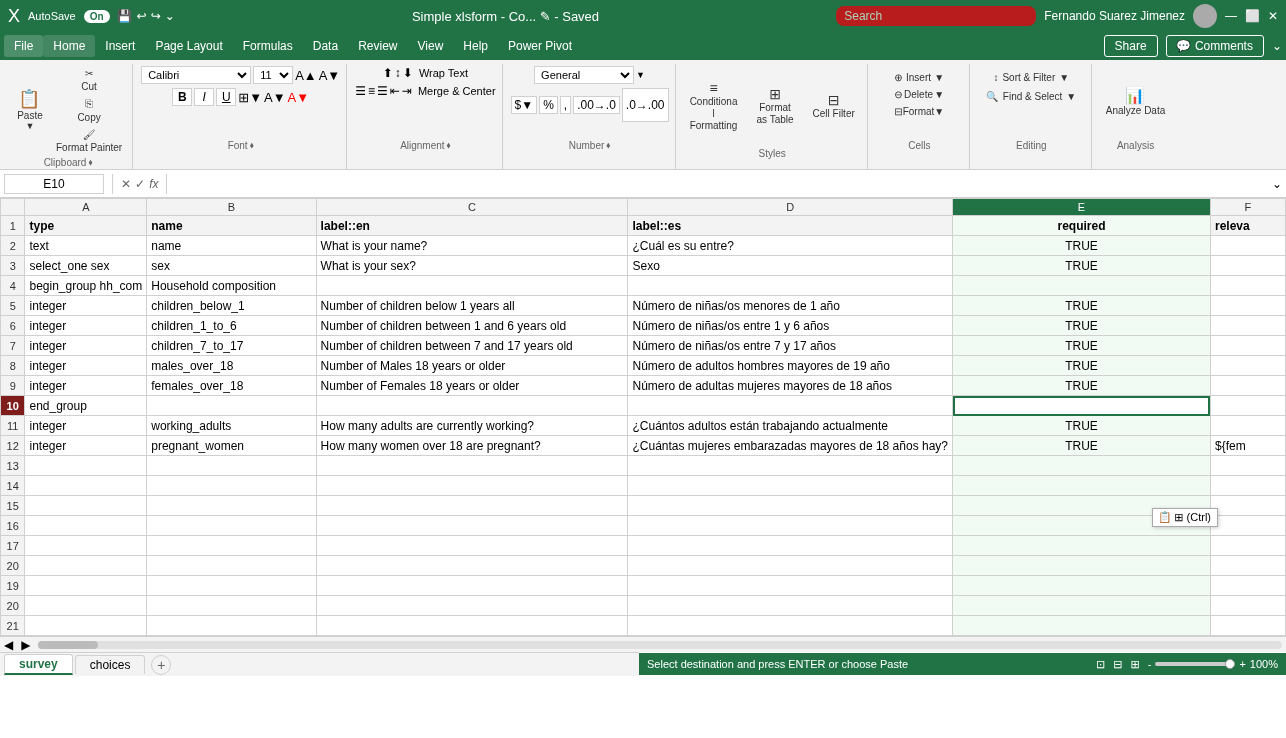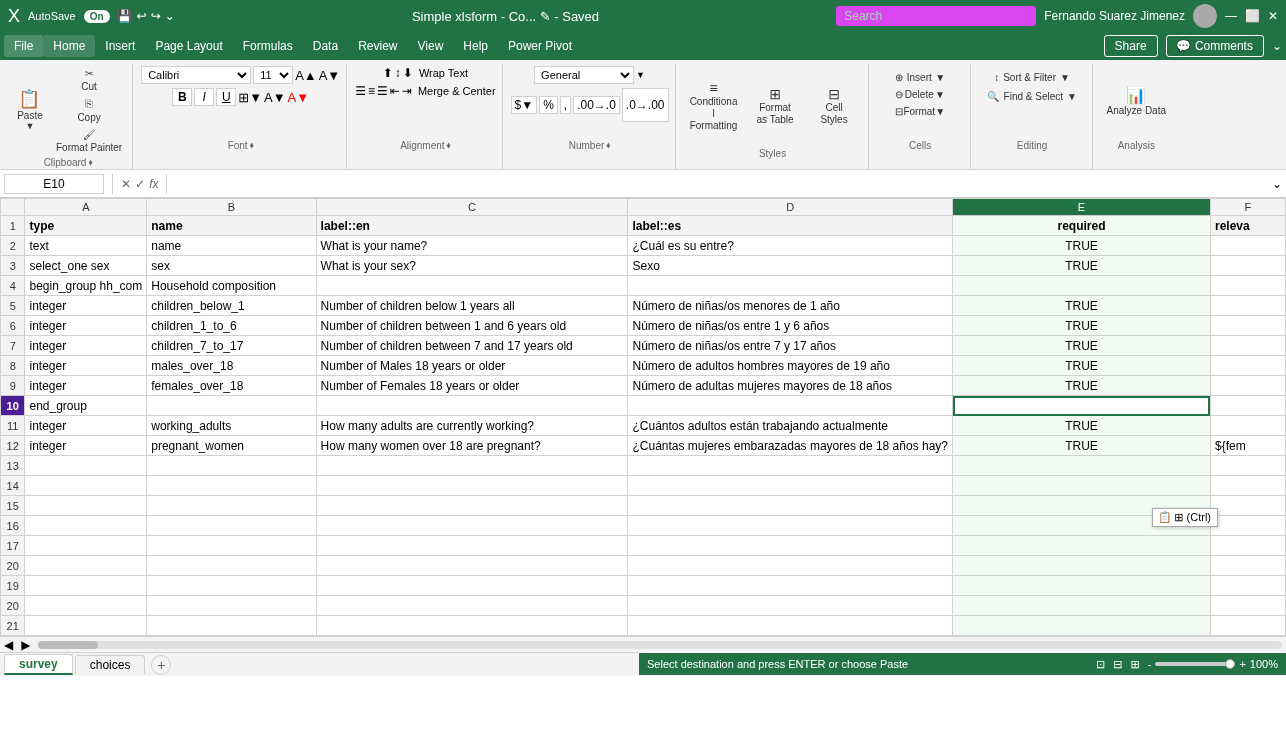--- a/index.html
+++ b/index.html
@@ -20,23 +20,23 @@
       background: #fff;
       color: #217346;
       border-radius: 10px;
       padding: 1px 6px;
       font-size: 10px;
       font-weight: bold;
     }
     .title-bar-center { flex: 1; text-align: center; font-size: 13px; }
     .title-bar-right { display: flex; align-items: center; gap: 8px; font-size: 12px; }
     .search-box {
-      background: #d946ef;
+      background: #b91c1c;
       border: none;
-      border-radius: 3px;
+      border-radius: 8px;
       padding: 3px 24px 3px 8px;
       color: white;
       font-size: 12px;
       width: 200px;
     }
     .search-box::placeholder { color: #aad4bb; }
 
     
     .menu-bar {
       height: 28px;
@@ -479,21 +479,21 @@
       <div class="ribbon-btn-large" style="height:80px; font-size:10px; text-align:center; max-width:60px;">
         <div style="font-size:14px;">≡</div>
         <div style="word-break:break-word; max-width:55px; line-height:1.2;">Conditional Formatting</div>
       </div>
       <div class="ribbon-btn-large" style="height:80px; font-size:10px; text-align:center; max-width:55px;">
         <div style="font-size:14px;">⊞</div>
         <div style="word-break:break-word; max-width:50px; line-height:1.2;">Format as Table</div>
       </div>
       <div class="ribbon-btn-large" style="height:80px; font-size:10px; text-align:center; max-width:55px;">
         <div style="font-size:14px;">⊟</div>
-        <div style="word-break:break-word; max-width:50px; line-height:1.2;">Cell Styles</div>
+        <div style="word-break:break-word; max-width:50px; line-height:1.2;">Cell Filter</div>
       </div>
     </div>
     <div class="ribbon-group-label">
       <span>Styles</span>
     </div>
   </div>
 
   <div class="ribbon-group" style="min-width:100px;">
     <div style="display:flex;flex-direction:column;gap:2px;margin-top:4px;">
       <div class="ribbon-btn" style="flex-direction:row;justify-content:space-between;">
@@ -650,21 +650,21 @@
             <tr>
               <td class="row-num">9</td>
               <td class="col-a">integer</td>
               <td class="col-b">females_over_18</td>
               <td class="col-c">Number of Females 18 years or older</td>
               <td class="col-d">Número de adultas mujeres mayores de 18 años</td>
               <td class="col-e col-selected" style="text-align: center; background: rgb(242, 250, 244);">TRUE</td>
               <td class="col-f"></td>
             </tr>
             <tr>
-              <td class="row-num" style="background: #4c1d95; color: white; font-weight: bold;">10</td>
+              <td class="row-num" style="background: #7f1d1d; color: white; font-weight: bold;">10</td>
               <td class="col-a">end_group</td>
               <td class="col-b"></td>
               <td class="col-c"></td>
               <td class="col-d"></td>
               <td class="col-e col-selected" style="text-align: center; background: rgb(255, 255, 255); outline: rgb(33, 115, 70) solid 2px; outline-offset: -2px;"></td>
               <td class="col-f"></td>
             </tr>
             <tr>
               <td class="row-num">11</td>
               <td class="col-a">integer</td>

